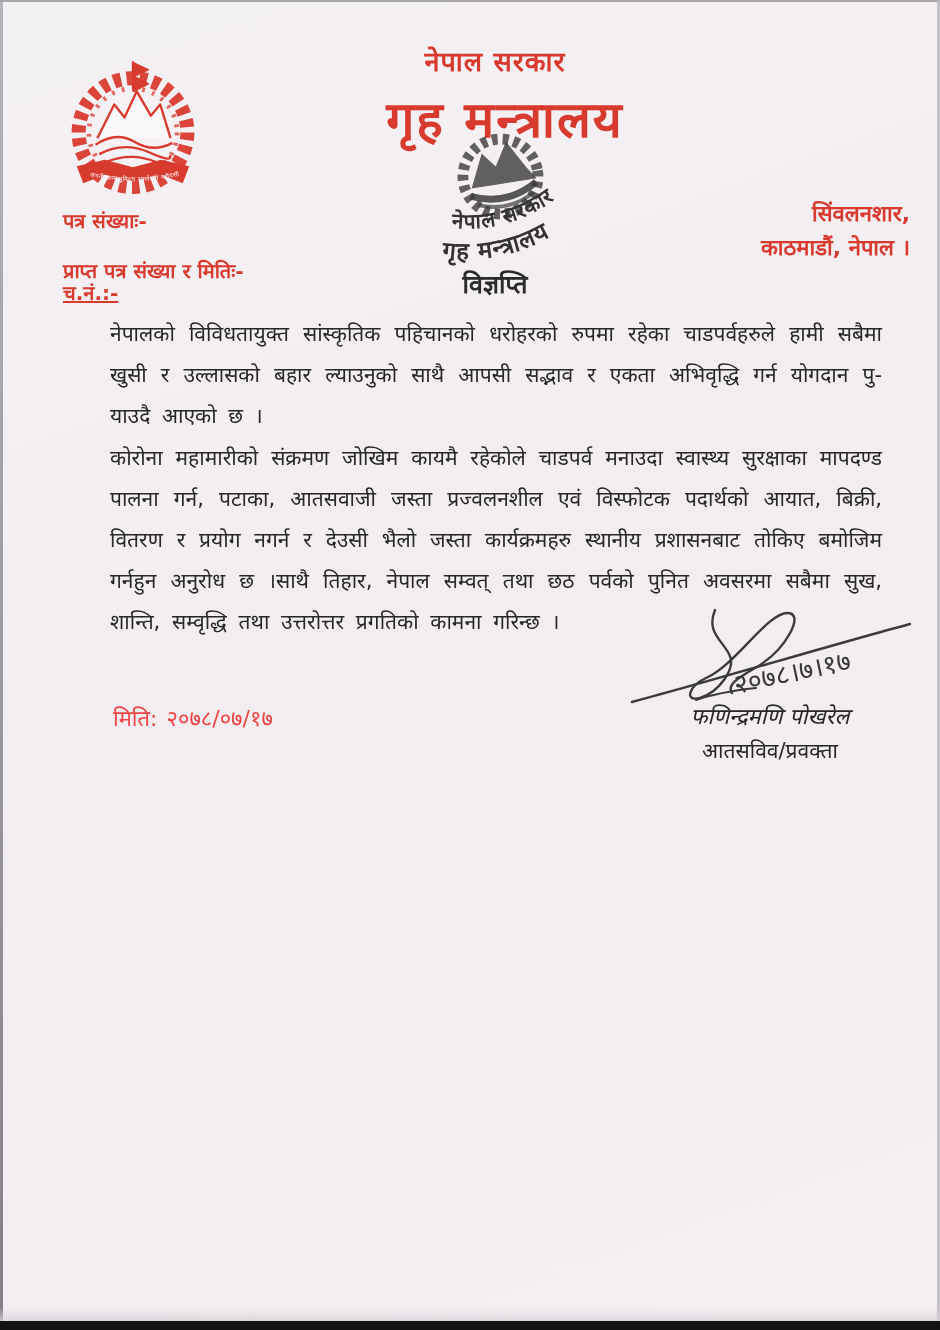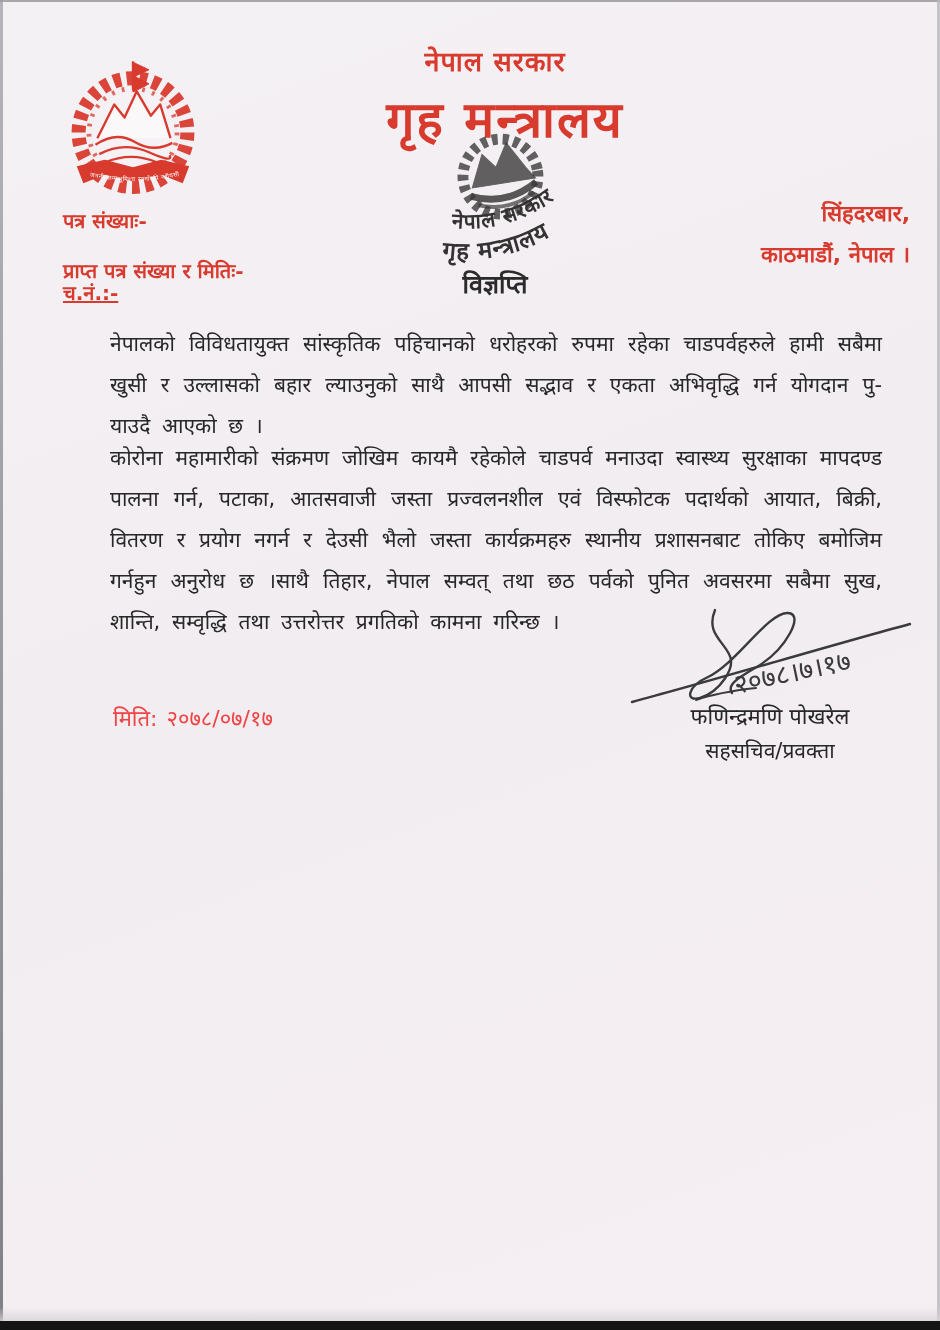--- a/index.html
+++ b/index.html
@@ -24,21 +24,21 @@
   .addr{left:640px;width:270px;text-align:right;font-size:22px;font-weight:bold;line-height:34px;}
 
   .doc-title{left:0;top:266px;width:990px;text-align:center;font-size:25px;font-weight:bold;color:#2b2b2b;}
 
   .para{
     left:110px;width:772px;color:#272727;font-size:21px;line-height:41px;
     text-align:justify;text-align-last:left;word-spacing:5px;
   }
   .date-line{left:113px;top:702px;font-size:22px;color:#ef4444;word-spacing:2px;}
   .sign-block{left:615px;top:700px;width:310px;text-align:center;color:#262626;}
-  .sign-name{font-size:22px;line-height:34px;}
+  .sign-name{font-size:22px;line-height:34px;font-style:italic;}
   .sign-post{font-size:21px;line-height:34px;}
 
   .emblem{left:58px;top:55px;}
   .stamp{left:420px;top:122px;transform:rotate(-9deg);opacity:.92;}
   .signature{left:618px;top:598px;}
   svg text{font-family:"DejaVu Sans","Liberation Sans",sans-serif;}
 </style>
 </head>
 <body>
 
@@ -90,37 +90,37 @@
     <text font-size="24" font-weight="bold" fill="#242222" letter-spacing="1">
       <textPath href="#stampArc2" startOffset="6%">गृह मन्त्रालय</textPath>
     </text>
   </svg>
 </div>
 
 <div class="abs red meta" style="top:207px;">पत्र संख्याः-</div>
 <div class="abs red meta" style="top:257px;">प्राप्त पत्र संख्या र मितिः-</div>
 <div class="abs red meta" style="top:279px;text-decoration:underline;">च.नं.:-</div>
 
-<div class="abs red addr" style="top:197px;">सिंहदरबार,</div>
-<div class="abs red addr" style="top:238px;">काठमाडौं, नेपाल ।</div>
+<div class="abs red addr" style="top:197px;">सिंवलनशार,</div>
+<div class="abs red addr" style="top:231px;">काठमाडौं, नेपाल ।</div>
 
 <div class="abs doc-title">विज्ञप्ति</div>
 
-<div class="abs para" style="top:324px;">नेपालको विविधतायुक्त सांस्कृतिक पहिचानको धरोहरको रुपमा रहेका चाडपर्वहरुले हामी सबैमा खुसी र उल्लासको बहार ल्याउनुको साथै आपसी सद्भाव र एकता अभिवृद्धि गर्न योगदान पु-याउदै आएको छ ।</div>
+<div class="abs para" style="top:314px;">नेपालको विविधतायुक्त सांस्कृतिक पहिचानको धरोहरको रुपमा रहेका चाडपर्वहरुले हामी सबैमा खुसी र उल्लासको बहार ल्याउनुको साथै आपसी सद्भाव र एकता अभिवृद्धि गर्न योगदान पु-याउदै आएको छ ।</div>
 <div class="abs para" style="top:438px;">कोरोना महामारीको संक्रमण जोखिम कायमै रहेकोले चाडपर्व मनाउदा स्वास्थ्य सुरक्षाका मापदण्ड पालना गर्न, पटाका, आतसवाजी जस्ता प्रज्वलनशील एवं विस्फोटक पदार्थको आयात, बिक्री, वितरण र प्रयोग नगर्न र देउसी भैलो जस्ता कार्यक्रमहरु स्थानीय प्रशासनबाट तोकिए बमोजिम गर्नहुन अनुरोध छ ।साथै तिहार, नेपाल सम्वत् तथा छठ पर्वको पुनित अवसरमा सबैमा सुख, शान्ति, सम्वृद्धि तथा उत्तरोत्तर प्रगतिको कामना गरिन्छ ।</div>
 
 <div class="abs date-line">मिति: २०७८/०७/१७</div>
 
 <div class="abs signature">
   <svg width="300" height="120" viewBox="0 0 300 120">
     <g fill="none" stroke="#3b3b3b" stroke-width="2.4" stroke-linecap="round">
       <path d="M14,104 C 90,84 210,48 292,26"></path>
       <path d="M97,12 C 88,34 104,42 111,56 C 119,70 101,94 82,100 C 66,104 70,88 90,79 C 118,66 150,14 170,15 C 187,16 168,50 142,67 C 122,79 108,86 114,95"></path>
       <path d="M78,102 C 95,96 120,92 138,90" stroke-width="2"></path>
     </g>
     <text x="118" y="96" font-size="27" fill="#3b3b3b" transform="rotate(-12 118 96)">२०७८।७।१७</text>
   </svg>
 </div>
 
 <div class="abs sign-block">
   <div class="sign-name">फणिन्द्रमणि पोखरेल</div>
-  <div class="sign-post">सहसचिव/प्रवक्ता</div>
+  <div class="sign-post">आतसविव/प्रवक्ता</div>
 </div>
 
 </body></html>

